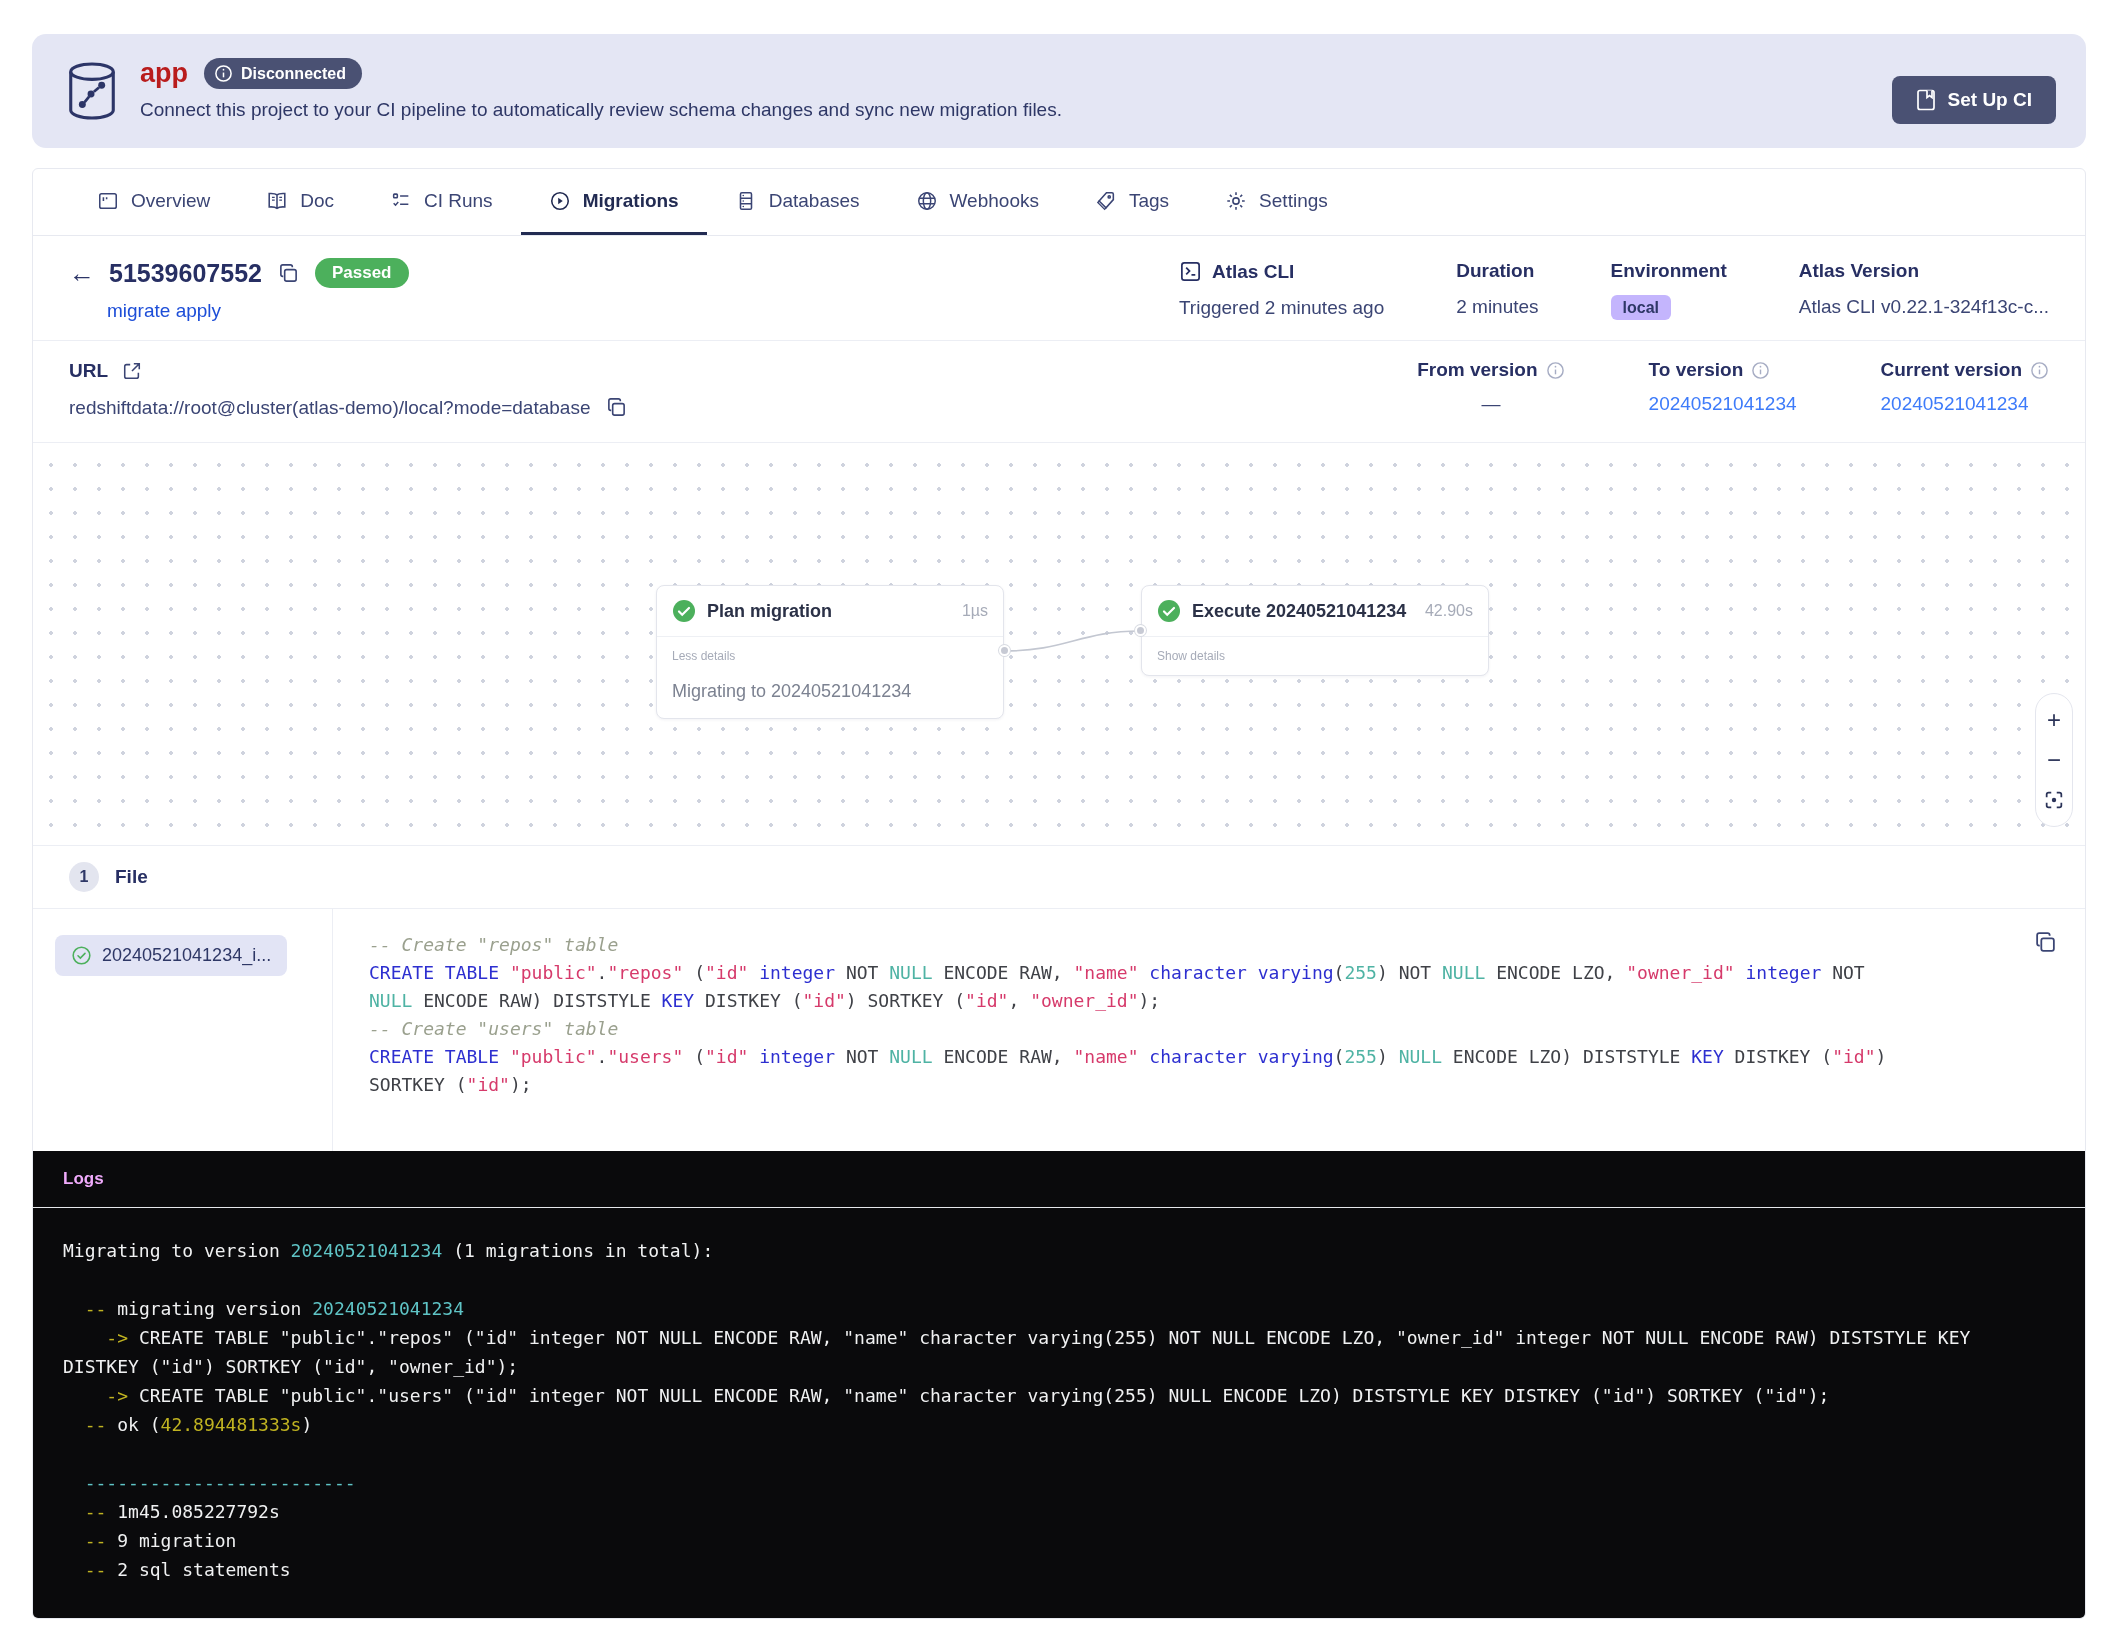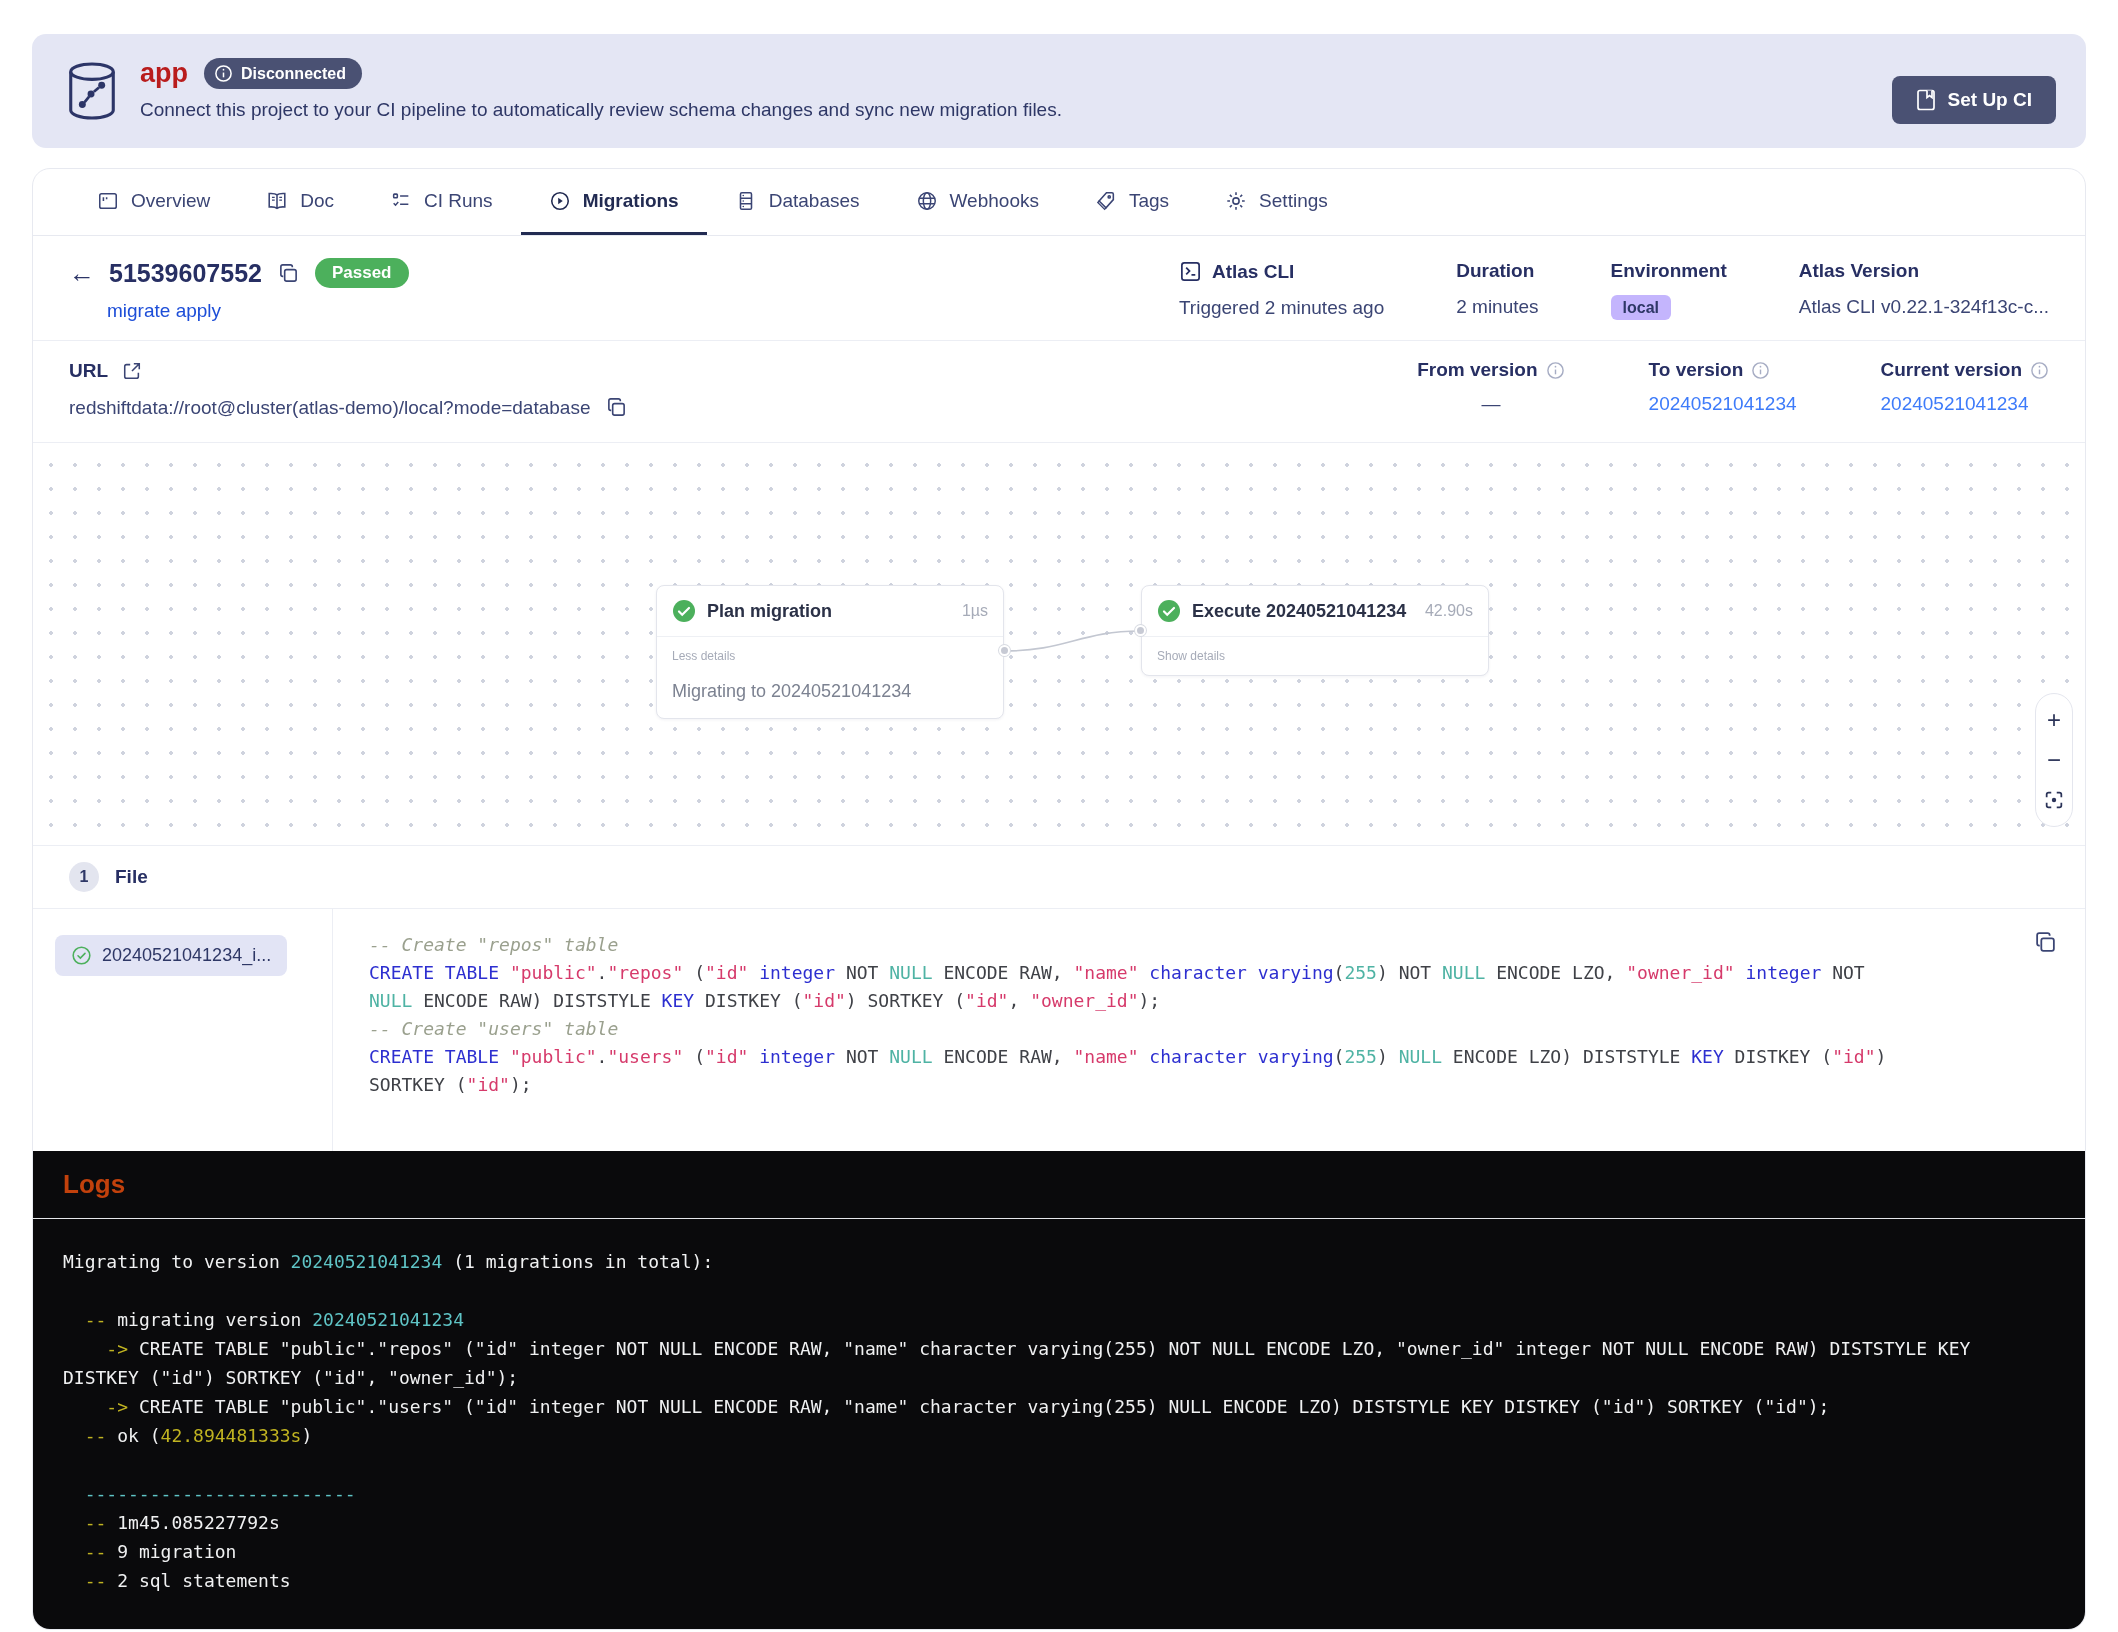--- a/index.html
+++ b/index.html
@@ -14,21 +14,21 @@
   .banner-title-row { display:flex; align-items:center; gap:16px; }
   .app-name { font-size:27px; font-weight:700; color:#b91c1c; }
   .status-pill { display:inline-flex; align-items:center; gap:8px; background:#4a5173;
     color:#fff; font-size:16px; font-weight:700; padding:6px 16px 6px 10px; border-radius:999px; }
   .banner-desc { margin-top:10px; font-size:19px; color:#2e3766; }
   .setup-btn { background:#4a5173; color:#fff; border:none; border-radius:8px;
     font-size:19px; font-weight:600; padding:13px 24px; display:flex; align-items:center;
     gap:12px; cursor:pointer; margin-top:18px; font-family:inherit; }
 
   
-  .card { margin:0 32px 8px; border:1px solid #e7e9f0; border-radius:18px; overflow:hidden; background:#fff; }
+  .card { margin:0 32px 8px; border:1px solid #e7e9f0; border-radius:6px; overflow:hidden; background:#fff; }
 
   
   .tabbar { display:flex; align-items:stretch; height:67px; border-bottom:1px solid #e7e9f0; padding:0 36px; gap:0; }
   .tab { display:flex; align-items:center; gap:12px; padding:0 28px; font-size:19px;
     color:#3b4574; cursor:pointer; border-bottom:3px solid transparent; }
   .tab svg { width:22px; height:22px; }
   .tab.active { color:#222b52; font-weight:700; border-bottom-color:#222b52; }
 
   
   .run-header { display:flex; justify-content:space-between; padding:22px 36px 18px; border-bottom:1px solid #eceef4; }
@@ -92,21 +92,21 @@
     white-space:pre-wrap; word-break:break-word; }
   .tok-cm { color:#9aa08e; font-style:italic; }
   .tok-kw { color:#2d2fd0; }
   .tok-str { color:#d63a6b; }
   .tok-num { color:#4fb3a4; }
   .tok-pl { color:#3f4147; }
 
   
   .logs { background:#0a0a0c; }
   .logs-head { padding:18px 30px; border-bottom:1px solid #e5e7eb; }
-  .logs-head .t { color:#c2410c; font-size:26px; font-weight:700; }
+  .logs-head .t { color:#f0abfc; font-size:17px; font-weight:700; }
   .logs-body { padding:28px 30px 34px; }
   pre.log { font-family:"DejaVu Sans Mono", monospace; font-size:18px; line-height:29px;
     white-space:pre-wrap; word-break:break-word; color:#f0f1f2; }
   .log-w { color:#f0f1f2; }
   .log-c { color:#5fc4c6; }
   .log-y { color:#c0b321; }
 
   svg { display:block; }
 </style>
 </head>

